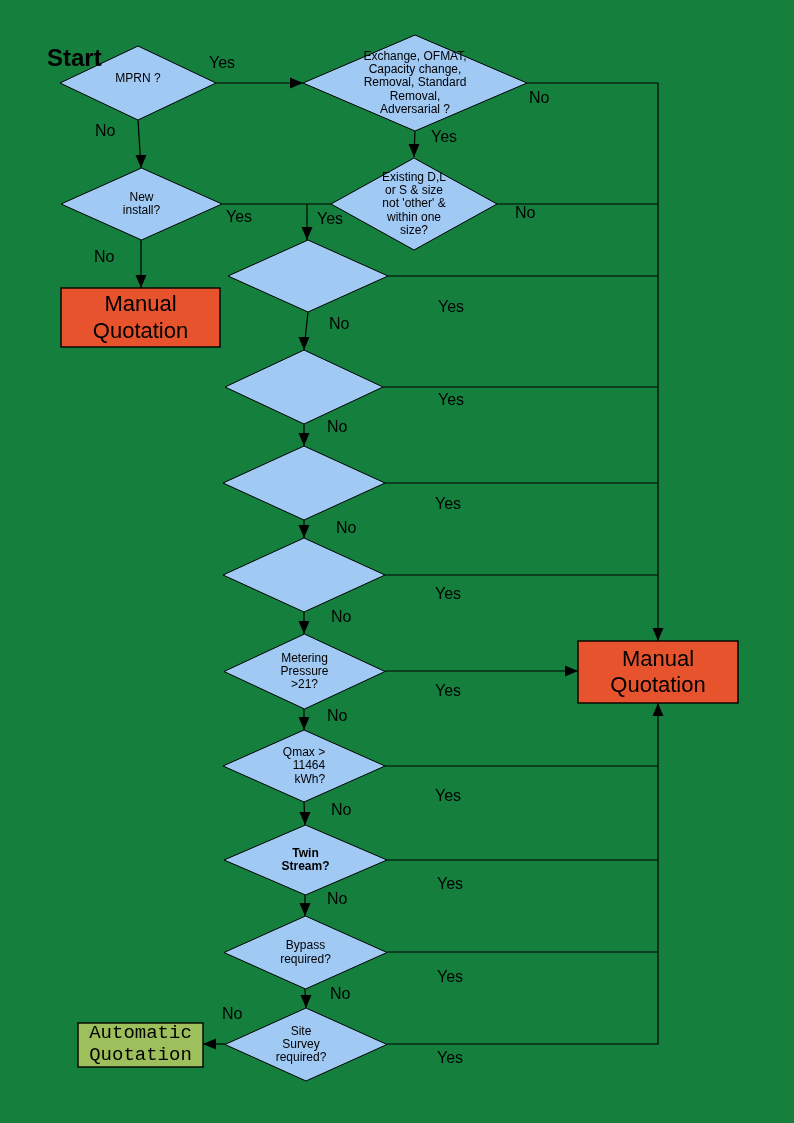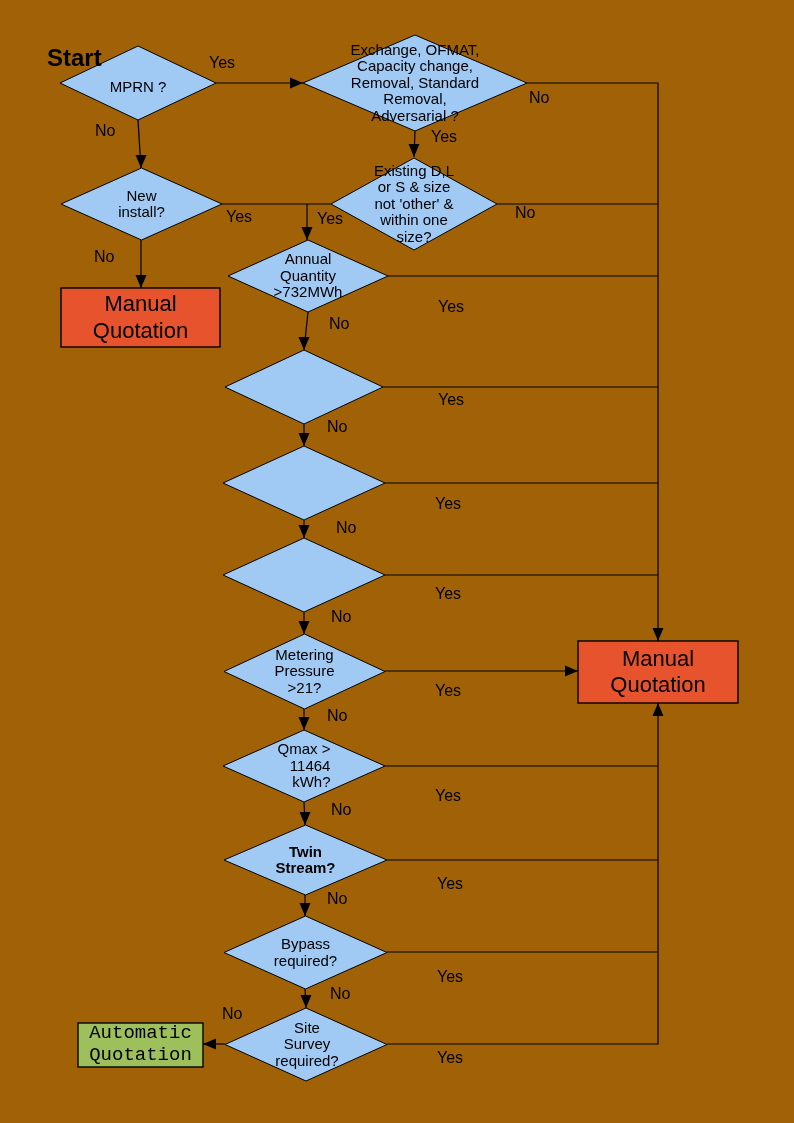--- a/index.html
+++ b/index.html
@@ -2,30 +2,30 @@
 <html><head>
 <meta charset="utf-8">
 <title>Quotation Flowchart</title>
 <style>
   html,body{margin:0;padding:0;background:#fff;}
   .page{position:relative;width:794px;height:1123px;background:#ffffff;
         font-family:"Liberation Sans",sans-serif;overflow:hidden;}
   .page svg{position:absolute;left:0;top:0;}
   .node-label{position:absolute;display:flex;align-items:center;justify-content:center;
         text-align:center;white-space:pre-line;color:#000;}
-  .node-label.decision{font-size:15px;line-height:1.1;}
+  .node-label.decision{font-size:12px;line-height:1.1;}
   .node-label.process{font-size:22px;line-height:1.2;}
   .node-label.process.auto{font-size:19px;line-height:1.15;font-family:Liberation Mono, monospace;}
   .edge-label{position:absolute;font-size:16px;line-height:1.05;color:#000;white-space:nowrap;}
   .start-label{position:absolute;left:47px;top:44px;font-size:24px;font-weight:bold;color:#000;}
 </style>
 </head>
 <body>
 
-<div class="page" style="width: 794px; height: 1123px; background: #a16207;">
+<div class="page" style="width: 794px; height: 1123px; background: #15803d;">
   <svg width="794" height="1123" viewBox="0 0 794 1123">
       <polyline points="216,83 303,83" fill="none" stroke="#000000" stroke-width="1.2"></polyline>
       <polygon points="303,83 290,77.5 290,88.5" fill="#000000"></polygon>
       <polyline points="138,120 141,168" fill="none" stroke="#000000" stroke-width="1.2"></polyline>
       <polygon points="141,168 135.5,155 146.5,155" fill="#000000"></polygon>
       <polyline points="415,131 414,157" fill="none" stroke="#000000" stroke-width="1.2"></polyline>
       <polygon points="414,157 408.5,144 419.5,144" fill="#000000"></polygon>
       <polyline points="527,83 658,83 658,641" fill="none" stroke="#000000" stroke-width="1.2"></polyline>
       <polygon points="658,641 652.5,628 663.5,628" fill="#000000"></polygon>
       <polyline points="497,204 658,204" fill="none" stroke="#000000" stroke-width="1.2"></polyline>
@@ -74,47 +74,44 @@
       <polygon points="304.5,634 385,671.5 304.5,709 224,671.5" fill="#A0C9F4" stroke="#000000" stroke-width="1"></polygon>
       <polygon points="304,730 385,766 304,802 223,766" fill="#A0C9F4" stroke="#000000" stroke-width="1"></polygon>
       <polygon points="305.5,825 387,860 305.5,895 224,860" fill="#A0C9F4" stroke="#000000" stroke-width="1"></polygon>
       <polygon points="305.5,916 387,952.5 305.5,989 224,952.5" fill="#A0C9F4" stroke="#000000" stroke-width="1"></polygon>
       <polygon points="306,1008 387,1044.5 306,1081 225,1044.5" fill="#A0C9F4" stroke="#000000" stroke-width="1"></polygon>
       <rect x="61" y="288" width="159" height="59" fill="#E6532D" stroke="#000000" stroke-width="1.4"></rect>
       <rect x="578" y="641" width="160" height="62" fill="#E6532D" stroke="#000000" stroke-width="1.4"></rect>
       <rect x="78" y="1023" width="125" height="44" fill="#9DC05C" stroke="#000000" stroke-width="1.4"></rect>
     </svg>
   <div class="start-label">Start</div>
-<div class="node-label decision" style="left: 60px; top: 50px; width: 156px; height: 74px; color: rgb(0, 0, 0);">MPRN ?</div>
+<div class="node-label decision" style="left: 60px; top: 42px; width: 156px; height: 74px; color: rgb(0, 0, 0);">MPRN ?</div>
     <div class="node-label decision" style="left: 303px; top: 35px; width: 224px; height: 96px; color: rgb(0, 0, 0);">Exchange, OFMAT,
 Capacity change,
 Removal, Standard
 Removal,
 Adversarial ?</div>
     <div class="node-label decision" style="left: 331px; top: 158px; width: 166px; height: 92px; color: rgb(0, 0, 0);">Existing D,L
 or S &amp; size
 not 'other' &amp;
 within one
 size?</div>
     <div class="node-label decision" style="left: 61px; top: 168px; width: 161px; height: 72px; color: rgb(0, 0, 0);">New
 install?</div>
-    <div class="node-label decision" style="left: 228px; top: 240px; width: 160px; height: 72px; color: rgb(0, 0, 0);">Annual
-Quantity
-&gt;732MWh</div>
     <div class="node-label decision" style="left: 224px; top: 634px; width: 161px; height: 75px; color: rgb(0, 0, 0);">Metering
 Pressure
 &gt;21?</div>
     <div class="node-label decision" style="left: 223px; top: 730px; width: 162px; height: 72px; color: rgb(0, 0, 0); text-align: right;">Qmax &gt;
 11464
 kWh?</div>
     <div class="node-label decision" style="left: 224px; top: 825px; width: 163px; height: 70px; color: rgb(0, 0, 0); font-weight: bold;">Twin
 Stream?</div>
     <div class="node-label decision" style="left: 224px; top: 916px; width: 163px; height: 73px; color: rgb(0, 0, 0);">Bypass
 required?</div>
-    <div class="node-label decision" style="left: 226px; top: 1008px; width: 162px; height: 73px; color: rgb(0, 0, 0);">Site
+    <div class="node-label decision" style="left: 220px; top: 1008px; width: 162px; height: 73px; color: rgb(0, 0, 0);">Site
 Survey
 required?</div>
     <div class="node-label process manual" style="left: 61px; top: 288px; width: 159px; height: 59px; color: rgb(0, 0, 0);">Manual
 Quotation</div>
     <div class="node-label process manual" style="left: 578px; top: 641px; width: 160px; height: 62px; color: rgb(0, 0, 0);">Manual
 Quotation</div>
     <div class="node-label process auto" style="left: 78px; top: 1023px; width: 125px; height: 44px; color: rgb(0, 0, 0);">Automatic
 Quotation</div>
     <div class="edge-label" style="left: 209px; top: 55px; color: rgb(0, 0, 0);">Yes</div>
     <div class="edge-label" style="left: 95px; top: 123px; color: rgb(0, 0, 0);">No</div>

